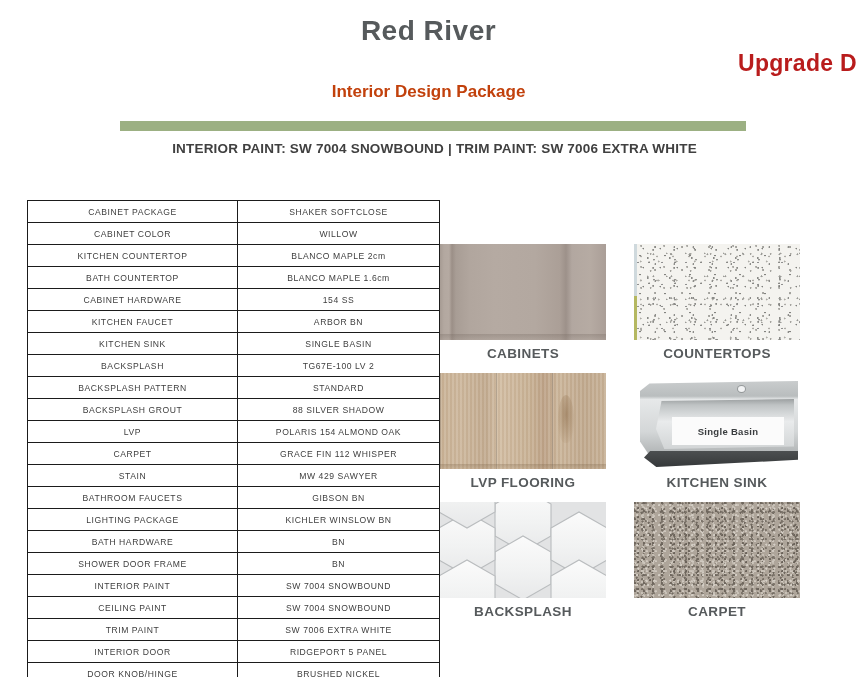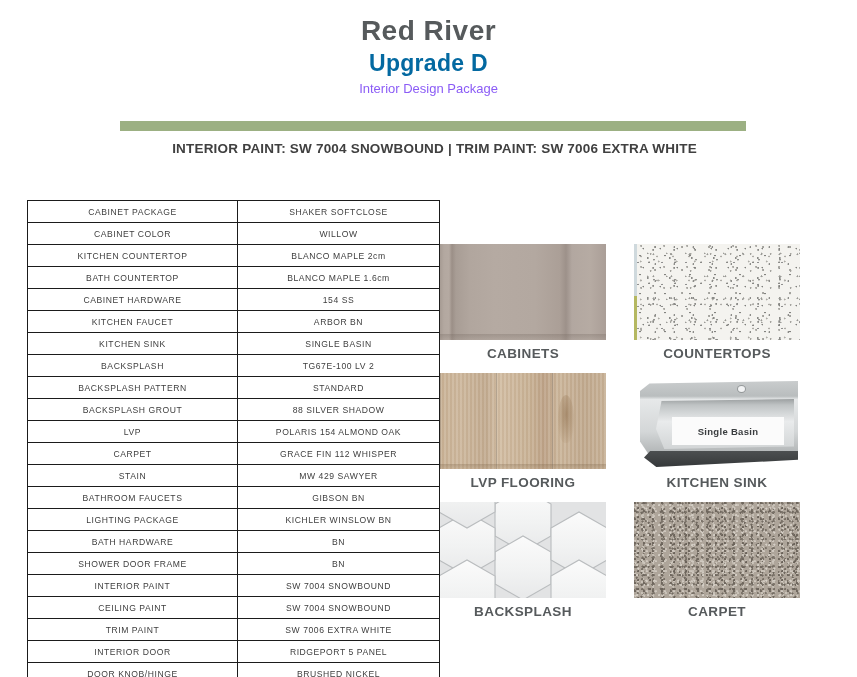--- a/index.html
+++ b/index.html
@@ -23,29 +23,30 @@
   .title-main {
     font-size: 28px;
     font-weight: bold;
     color: #565a5c;
     letter-spacing: 0.5px;
     line-height: 1.1;
   }
   .title-sub {
     font-size: 23px;
     font-weight: bold;
-    color: #0369a1;
+    color: #b91c1c;
     letter-spacing: 0.3px;
     line-height: 1.25;
     margin-top: 2px;
+    text-align: right;
   }
   .title-desc {
-    font-size: 13px;
-    font-weight: normal;
-    color: #8b5cf6;
+    font-size: 17px;
+    font-weight: bold;
+    color: #c2410c;
     line-height: 1.3;
     margin-top: 3px;
   }
 
   .green-bar {
     position: absolute;
     left: 120px;
     top: 121px;
     width: 626px;
     height: 10px;

